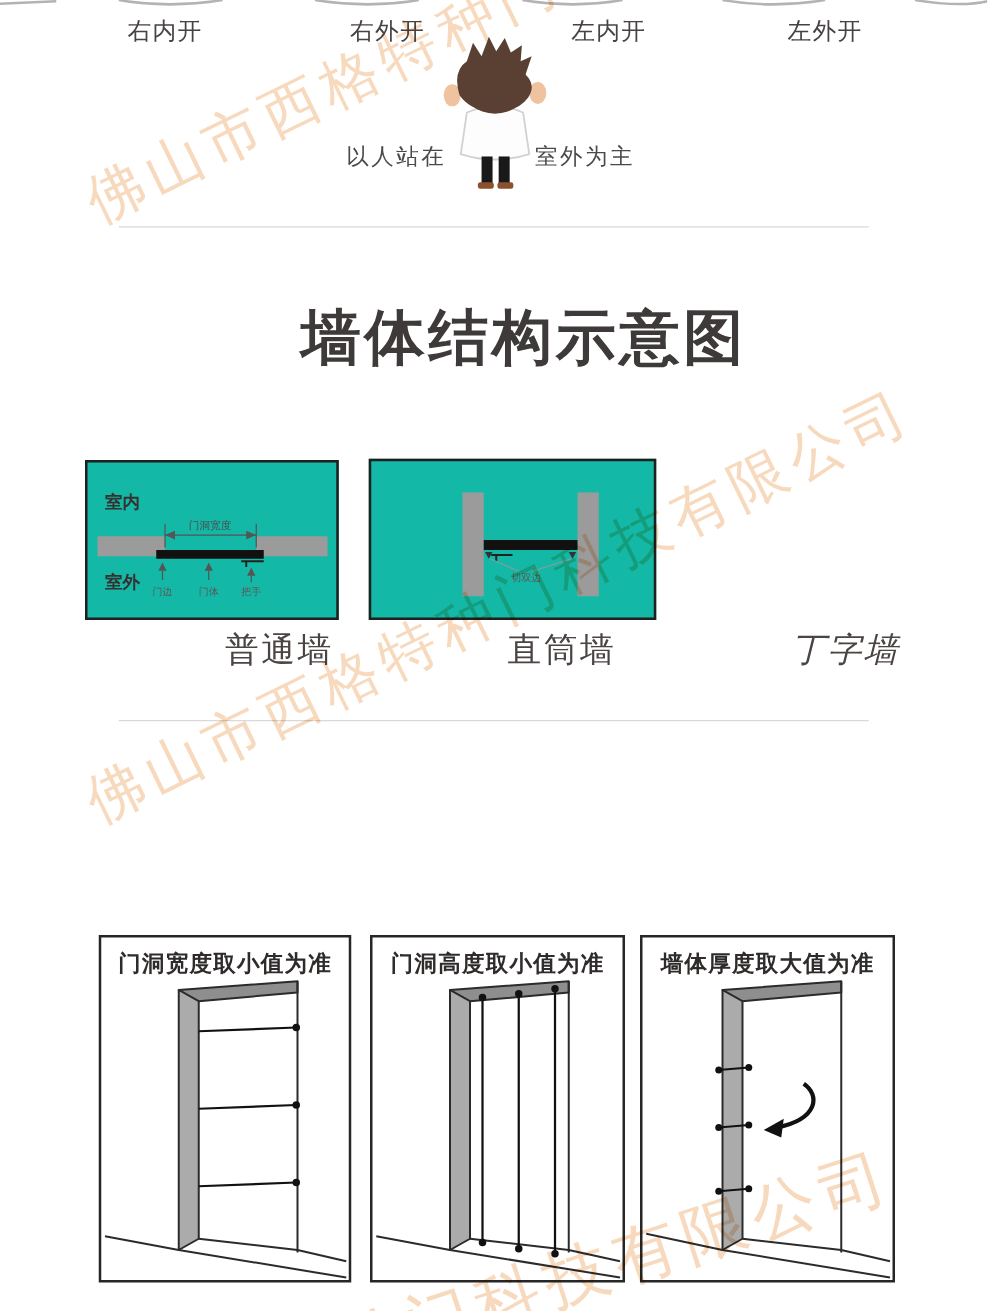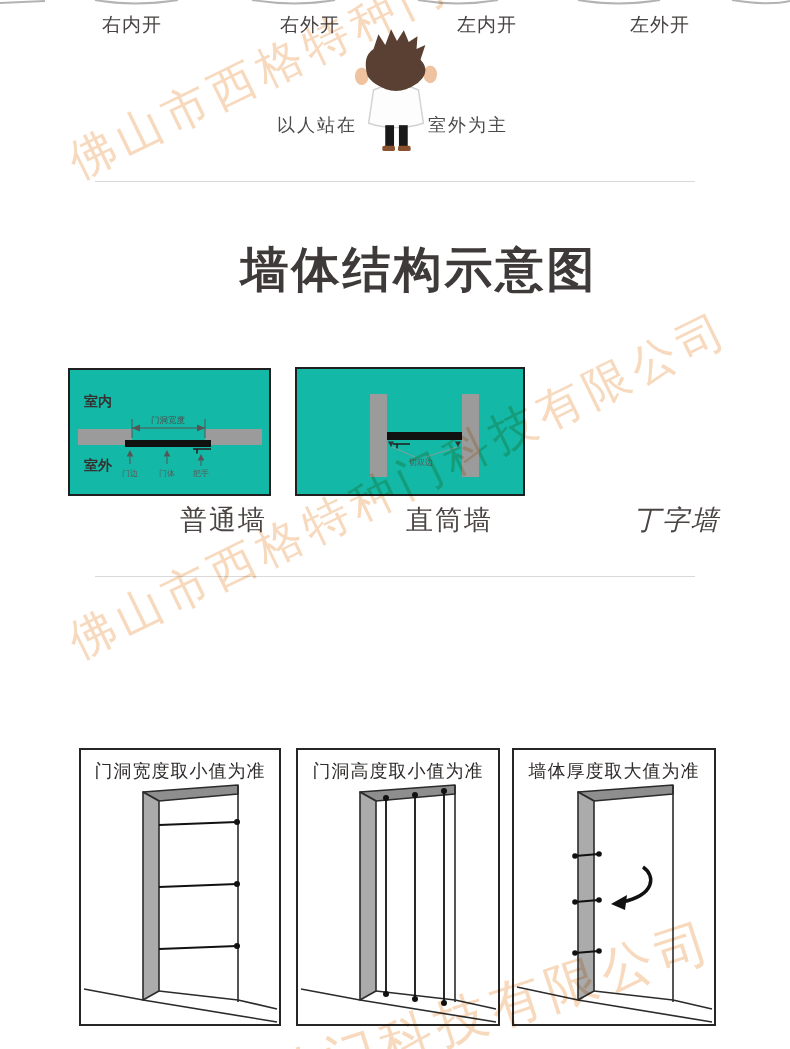--- a/index.html
+++ b/index.html
@@ -9,21 +9,21 @@
   .swing-label{position:absolute;top:12px;width:120px;text-align:center;
         font-size:19px;color:#474342;letter-spacing:1px;}
   .note-text{position:absolute;top:113px;font-size:18px;color:#4a4a4a;letter-spacing:2px;}
   .divider{position:absolute;left:95px;width:600px;height:0;border-top:1px solid #d9d9d9;}
   .big-heading{position:absolute;left:0;width:790px;text-align:center;
         font-size:48px;font-weight:700;letter-spacing:3px;color:#3e3a39;}
   .fig-box{position:absolute;background:#14b8a6;border:2px solid #1f1f1f;}
   .fig-caption{position:absolute;text-align:right;font-size:27px;color:#4a4543;letter-spacing:2px;}
   .mbox{position:absolute;background:#fff;border:2px solid #262626;}
   .mbox-title{position:absolute;top:9px;left:0;width:100%;text-align:center;
-        font-size:18px;font-weight:400;color:#2e2b2a;letter-spacing:1px;}
+        font-size:18px;font-weight:700;color:#2e2b2a;letter-spacing:1px;}
   .mbox svg{position:absolute;left:0;top:0;}
   .wm{position:absolute;white-space:nowrap;font-size:46px;letter-spacing:6px;
         pointer-events:none;mix-blend-mode:multiply;opacity:.9;z-index:9;}
   svg text{font-family:"Liberation Sans","DejaVu Sans",sans-serif;}
   .serif-lab{font-family:"Liberation Serif","DejaVu Serif",serif;font-weight:bold;}
 </style>
 </head>
 <body>
 
 <div id="page">

